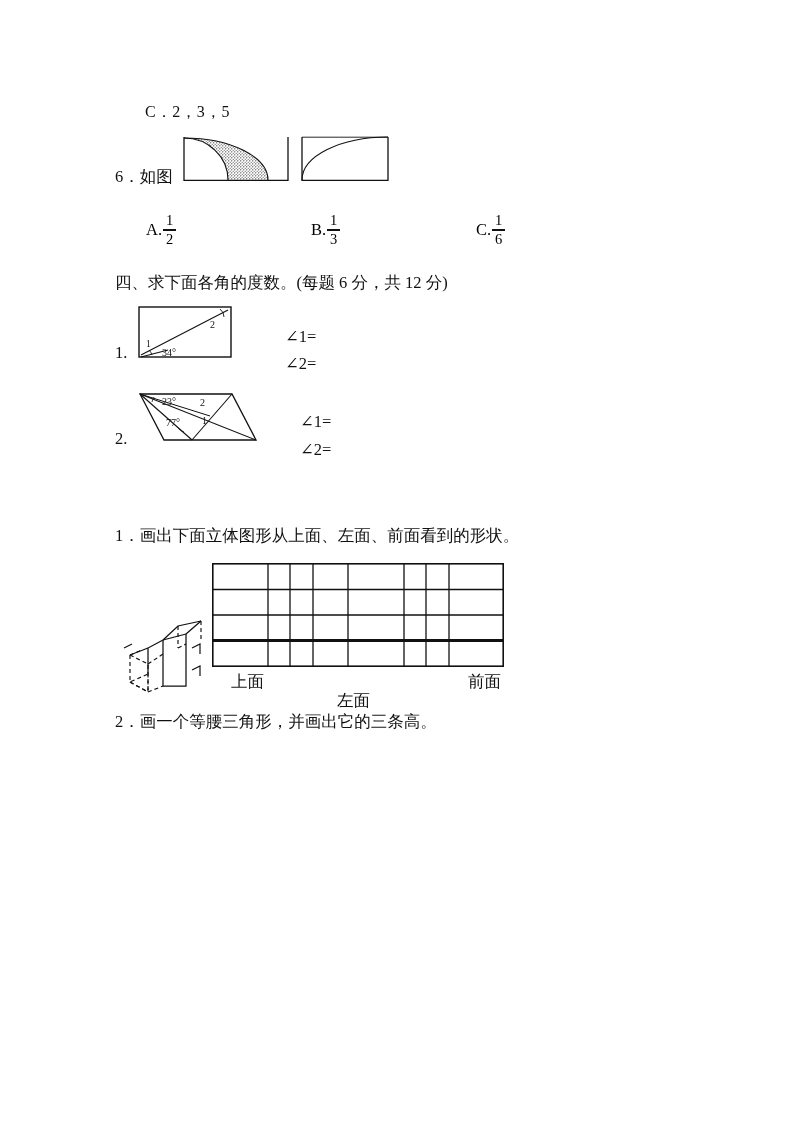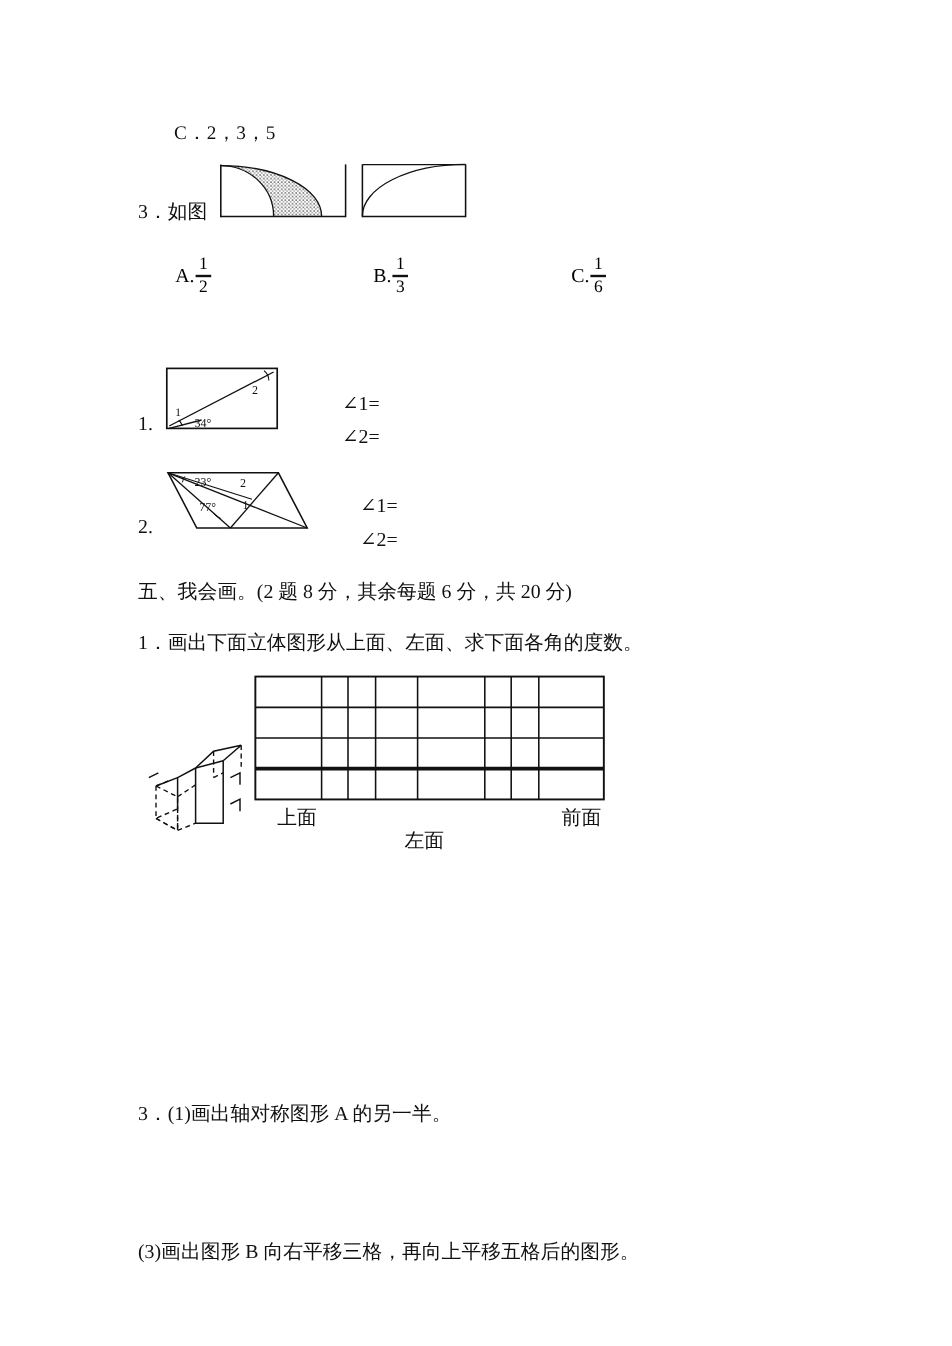--- a/index.html
+++ b/index.html
@@ -101,21 +101,21 @@
 
   svg { display: block; overflow: visible; }
 </style>
 </head>
 <body>
 
 <div class="page">
 
   <div class="abs txt" id="opt-c-top">C．2，3，5</div>
 
-  <div class="abs txt" id="q5-lead">3．如图</div>
+  <div class="abs txt" id="q5-lead">6．如图</div>
 
   <div class="abs" id="q5-figure">
     <svg width="212" height="46" viewBox="0 0 212 46">
       <defs>
         <pattern id="stipple" width="3" height="3" patternUnits="userSpaceOnUse">
           <rect width="3" height="3" fill="#ffffff"></rect>
           <circle cx="0.8" cy="0.8" r="0.62" fill="#1a1a1a"></circle>
           <circle cx="2.2" cy="2.2" r="0.5" fill="#2a2a2a"></circle>
         </pattern>
         <clipPath id="clipLeft">
@@ -160,20 +160,21 @@
 
   <div class="abs frac-choice" id="q5-c">
     <span class="frac-label">C.</span>
     <span class="frac">
       <span class="num">1</span>
       <span class="bar"></span>
       <span class="den">6</span>
     </span>
   </div>
 
+  <div class="abs txt" id="sec4-heading">四、求下面各角的度数。(每题 6 分，共 12 分)</div>
 
   <div class="abs txt" id="ang1-num">1.</div>
 
   <div class="abs" id="ang1-figure">
     <svg width="94" height="52" viewBox="0 0 94 52">
       <rect x="1" y="1" width="92" height="50" fill="none" stroke="#111" stroke-width="1.4"></rect>
       <line x1="3" y1="49" x2="90" y2="4" stroke="#111" stroke-width="1.1"></line>
       <line x1="3" y1="51" x2="30" y2="44" stroke="#111" stroke-width="1.1"></line>
       <path d="M14 49 A 12 12 0 0 0 11 44" fill="none" stroke="#111" stroke-width="0.9"></path>
       <path d="M82 3 A 10 10 0 0 1 86 11" fill="none" stroke="#111" stroke-width="0.9"></path>
@@ -200,23 +201,22 @@
       <text x="26" y="17" font-family="Liberation Serif, serif" font-size="10" fill="#111">23°</text>
       <text x="64" y="18" font-family="Liberation Serif, serif" font-size="10" fill="#111">2</text>
       <text x="30" y="38" font-family="Liberation Serif, serif" font-size="10" fill="#111">77°</text>
       <text x="66" y="36" font-family="Liberation Serif, serif" font-size="10" fill="#111">1</text>
     </svg>
   </div>
 
   <div class="abs txt" id="ang2-eq1">∠1=</div>
   <div class="abs txt" id="ang2-eq2">∠2=</div>
 
-  <div class="abs txt" id="sec5-heading">五、我会画。(2 题 8 分，其余每题 6 分，共 20 分)</div>
-
-  <div class="abs txt" id="q1-five"><span>1．</span><span>画出下面立体图形从上面、左面、求下面各角的度数。</span></div>
+
+  <div class="abs txt" id="q1-five"><span>1．</span><span>画出下面立体图形从上面、左面、前面看到的形状。</span></div>
 
   <div class="abs" id="solid-figure">
     <svg width="98" height="92" viewBox="0 0 98 92">
       <g stroke="#111" fill="none" stroke-width="1.25">
 
         <polyline points="55,32 55,78 78,78 78,26"></polyline>
         <polyline points="55,32 78,26"></polyline>
         <polyline points="55,32 40,40 40,66"></polyline>
 
         <polyline points="55,32 70,18 93,13 78,26"></polyline>
@@ -259,19 +259,18 @@
       <line x1="192" y1="0.8" x2="192" y2="103.2" stroke="#111" stroke-width="1.3"></line>
       <line x1="214" y1="0.8" x2="214" y2="103.2" stroke="#111" stroke-width="1.3"></line>
       <line x1="237" y1="0.8" x2="237" y2="103.2" stroke="#111" stroke-width="1.3"></line>
     </svg>
   </div>
 
   <div class="abs txt" id="lbl-top">上面</div>
   <div class="abs txt" id="lbl-left">左面</div>
   <div class="abs txt" id="lbl-front">前面</div>
 
-
-  <div class="abs txt" id="q3-1"><span>3．</span><span>(1)画出轴对称图形 A 的另一半。</span></div>
-
-
-  <div class="abs txt" id="q3-3">(3)画出图形 B 向右平移三格，再向上平移五格后的图形。</div>
+  <div class="abs txt" id="q2-five"><span>2．</span><span>画一个等腰三角形，并画出它的三条高。</span></div>
+
+
+
 
 </div>
 
 </body></html>

